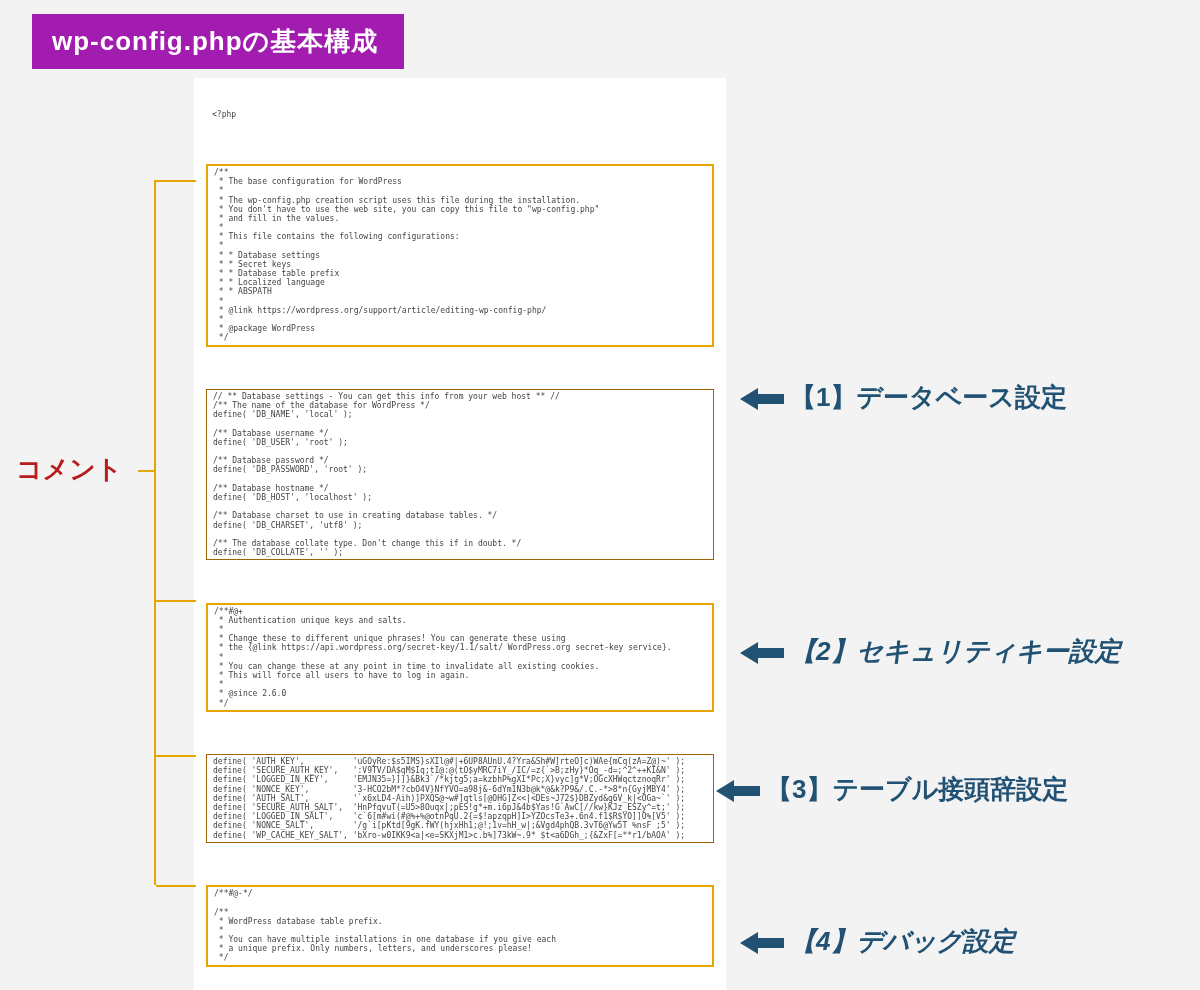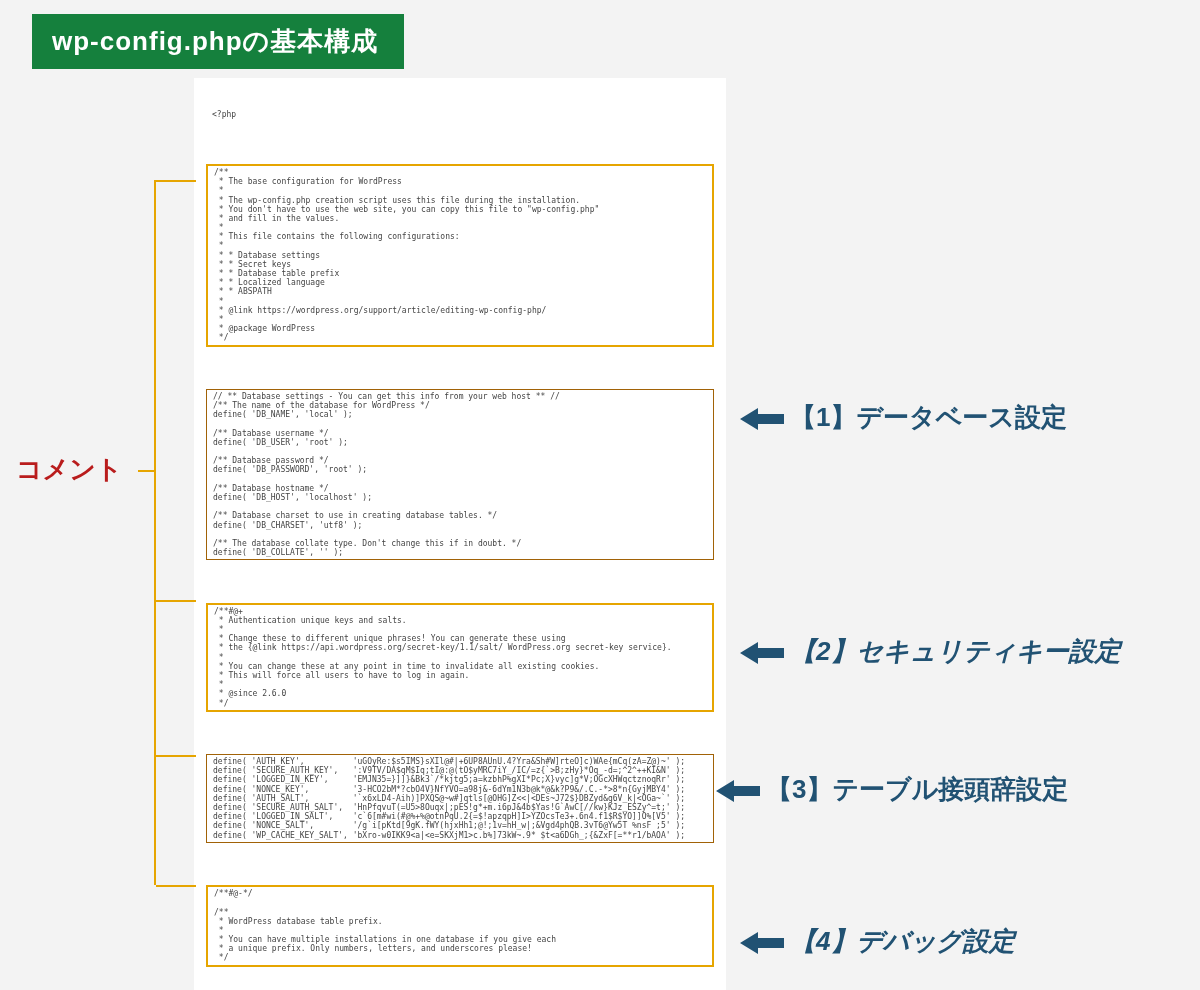--- a/index.html
+++ b/index.html
@@ -7,21 +7,21 @@
     background: #f3f3f3;
     width: 1200px;
     height: 990px;
     font-family: "Hiragino Kaku Gothic ProN", "Meiryo", sans-serif;
     position: relative;
     overflow: hidden;
   }
   .title-bar {
     position: absolute;
     left: 32px; top: 14px;
-    background: #15803d;
+    background: #a21caf;
     color: #fff;
     font-size: 26px;
     font-weight: 700;
     padding: 10px 26px 10px 20px;
     letter-spacing: 1px;
   }
   .code-col {
     position: absolute;
     left: 194px; top: 78px;
     width: 532px;
@@ -162,21 +162,21 @@
 
 <div class="connector" style="left:154px; top:180px; height:705px;">
   <div class="hline" style="top:0; width:40px;"></div>
   <div class="hline" style="top:420px; width:40px;"></div>
   <div class="hline" style="top:575px; width:40px;"></div>
   <div class="hline" style="top:705px; width:40px;"></div>
   <div class="hline" style="top:290px; width:18px; left:-18px;"></div>
 </div>
 <div class="left-label" style="left:16px; top:452px;">コメント</div>
 
-<div class="right-label" style="left:740px; top:400px;">
+<div class="right-label" style="left:740px; top:380px;">
   <span class="arrow"><svg width="44" height="26">
         <polygon points="0,13 18,2 18,8 44,8 44,18 18,18 18,24" fill="#215273"></polygon>
       </svg></span><span>【1】データベース設定</span>
 </div>
 <div class="right-label" style="left:740px; top:634px;font-style:italic;">
   <span class="arrow"><svg width="44" height="26">
         <polygon points="0,13 18,2 18,8 44,8 44,18 18,18 18,24" fill="#215273"></polygon>
       </svg></span><span>【2】セキュリティキー設定</span>
 </div>
 <div class="right-label" style="left:716px; top:772px;">

